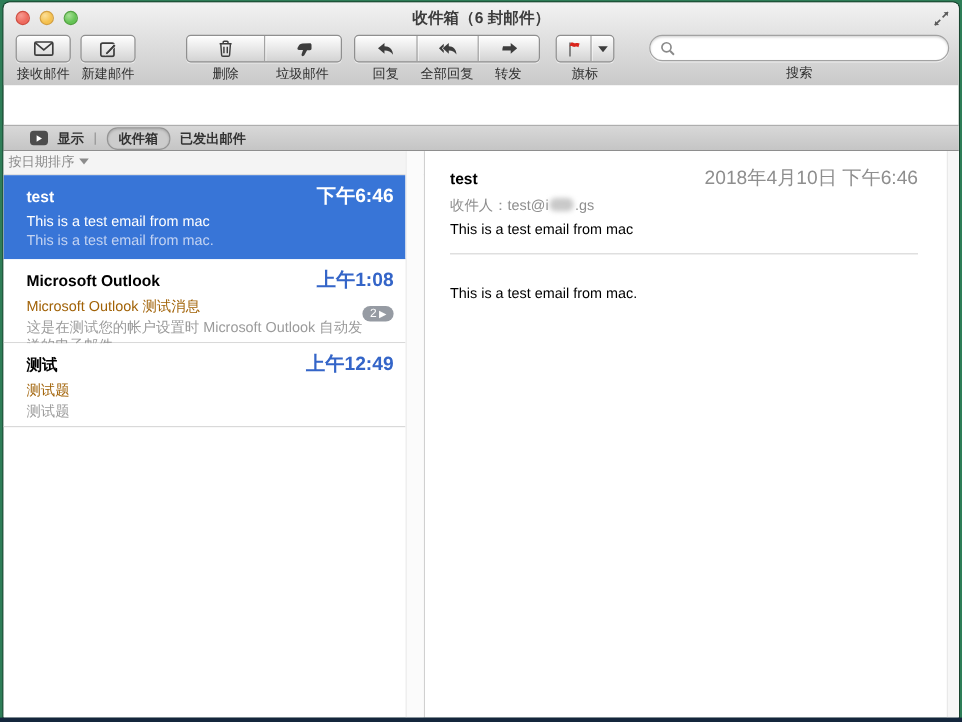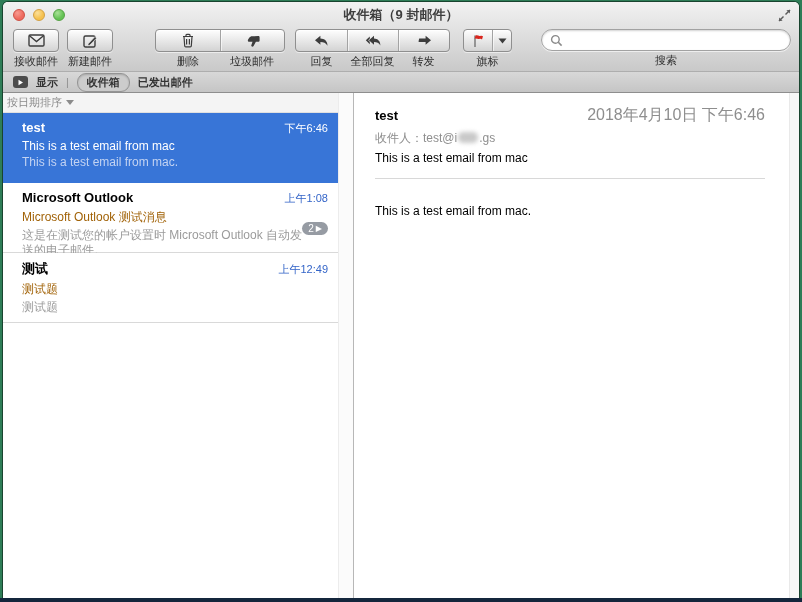--- a/index.html
+++ b/index.html
@@ -47,24 +47,24 @@
   .search-field {
     width:250px; height:22px; border:1px solid #a2a2a2; border-radius:12px;
     background:#fff; display:flex; align-items:center; padding:0 8px;
     box-shadow:inset 0 1px 2px rgba(0,0,0,.18), 0 1px 0 rgba(255,255,255,.6);
   }
   .search-field input { flex:1; border:none; outline:none; background:transparent; font-size:12px; margin-left:4px; color:#222; }
   .tb-single-label { font-size:11px; color:#2f2f2f; margin-top:2px; }
 
   
   .favbar {
-    height:22px; flex:0 0 22px; display:flex; align-items:center; gap:8px; padding-left:10px;
+    height:22px; flex:0 0 22px; display:flex; align-items:center; gap:8px; padding-left:22px;
     background:linear-gradient(#d8d8d8,#c5c5c5);
     border-top:1px solid #aeaeae; border-bottom:1px solid #8e8e8e;
-    font-size:11px; font-weight:bold; color:#333;
+    font-size:11px; font-weight:bold; color:#333;margin-top:33px;
   }
   .show-icon-box { width:15px; height:12px; background:#4c4c4c; border-radius:3px; display:flex; align-items:center; justify-content:center; }
   .fav-sep { color:#909090; font-weight:normal; }
   .fav-capsule {
     border:1px solid #949494; border-radius:9px; padding:1px 9px; background:#cccccc;
     box-shadow:inset 0 1px 2px rgba(0,0,0,.18);
   }
 
   
   .content { flex:1; display:flex; min-height:0; background:#fff; }
@@ -79,21 +79,21 @@
   .sort-arrow { display:inline-block; width:0; height:0; border-left:4px solid transparent; border-right:4px solid transparent; border-top:5px solid #8b8b8b; margin-left:4px; vertical-align:1px; }
 
   .rows { margin-right:15px; }
   .scroll-track { position:absolute; right:0; top:0; bottom:0; width:15px; background:#fbfbfb; border-left:1px solid #ececec; }
   .read-track { position:absolute; right:0; top:0; bottom:0; width:10px; background:#f7f7f7; border-left:1px solid #e9e9e9; }
 
   .msg-row { height:70px; padding:7px 10px 0 19px; border-bottom:1px solid #d9d9d9; position:relative; background:#fff; }
   .msg-row.selected { background:#3875d7; border-bottom-color:#3875d7; }
   .msg-line1 { display:flex; justify-content:space-between; align-items:baseline; }
   .msg-sender { font-size:13px; font-weight:bold; color:#000; }
-  .msg-time { font-size:11px; color:#3465c8; white-space:nowrap; }
+  .msg-time { font-size:16px; color:#3465c8; white-space:nowrap;font-weight:bold; }
   .msg-subject { font-size:12px; color:#a16207; margin-top:3px; white-space:nowrap; overflow:hidden; }
   .msg-preview { font-size:12px; color:#9b9b9b; line-height:15px; max-height:30px; overflow:hidden; margin-top:2px; padding-right:24px; }
   .msg-row.selected .msg-sender { color:#fff; }
   .msg-row.selected .msg-time { color:#fff; }
   .msg-row.selected .msg-subject { color:#fff; }
   .msg-row.selected .msg-preview { color:#c3d3f2; }
   .thread-badge {
     position:absolute; right:10px; top:39px; background:#969ba3; color:#fff;
     border-radius:8px; font-size:10px; padding:1px 6px; display:flex; align-items:center; gap:2px;
   }
@@ -117,21 +117,21 @@
 
 <div class="window">
 
   <div class="chrome">
     <div class="titlebar">
       <div class="traffic">
         <span class="tl red"></span>
         <span class="tl yellow"></span>
         <span class="tl green"></span>
       </div>
-      <div class="win-title">收件箱（9 封邮件）</div>
+      <div class="win-title">收件箱（6 封邮件）</div>
       <div class="expand-btn">
         <svg width="15" height="15" viewBox="0 0 15 15">
           <g stroke="#5a5a5a" stroke-width="1.4" fill="#5a5a5a">
             <path d="M8.5 6.5 L13 2" fill="none"></path>
               <path d="M13 2 l-3.6 0.2 3.4 3.4 z" stroke="none"></path>
             <path d="M6.5 8.5 L2 13" fill="none"></path>
               <path d="M2 13 l3.6 -0.2 -3.4 -3.4 z" stroke="none"></path>
           </g>
         </svg>
       </div>

